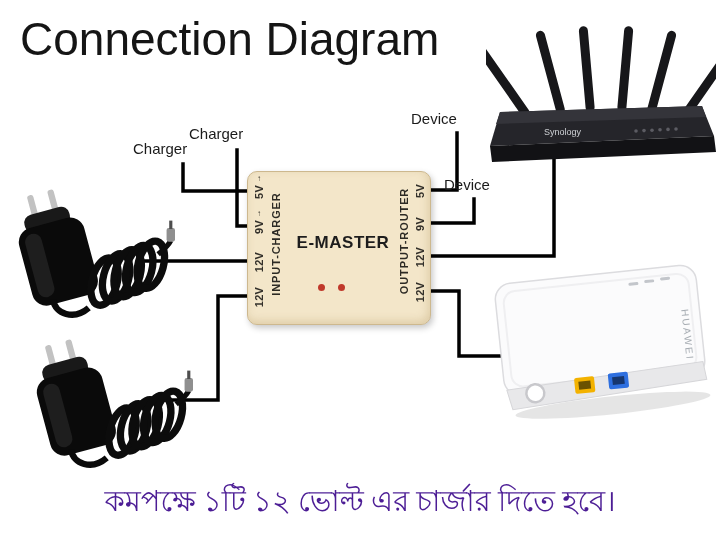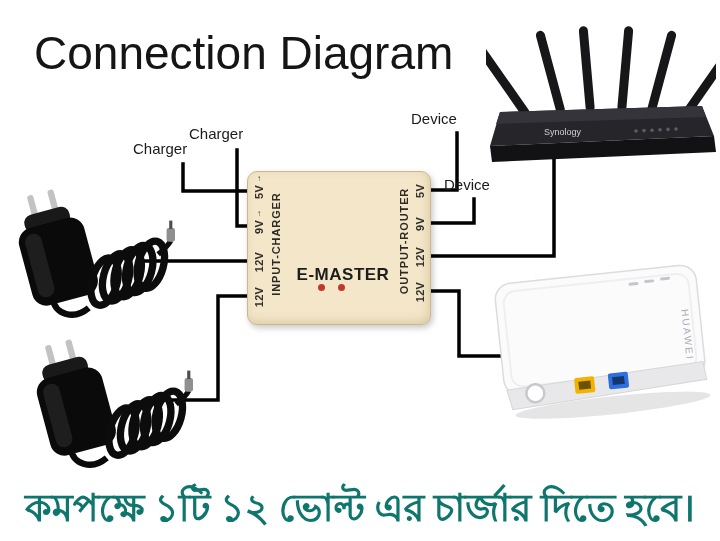--- a/index.html
+++ b/index.html
@@ -1,42 +1,42 @@
 <!DOCTYPE html>
 <html><head>
 <meta charset="utf-8">
 <style>
   html,body{margin:0;padding:0;background:#ffffff;}
   .canvas{position:relative;width:720px;height:541px;background:#ffffff;overflow:hidden;
           font-family:"Liberation Sans",sans-serif;}
-  .title{position:absolute;left:20px;top:12px;margin:14px;font-size:46px;font-weight:400;
+  .title{position:absolute;left:20px;top:12px;margin:0;font-size:46px;font-weight:400;
          color:#151515;letter-spacing:0;}
   .wires{position:absolute;left:0;top:0;width:720px;height:541px;z-index:1;}
   .wire{fill:none;stroke:#000;stroke-width:3.5;stroke-linecap:square;stroke-linejoin:miter;}
   .lbl{position:absolute;width:96px;text-align:left;font-size:15px;color:#1b1b1b;
        transform:translateX(-50%);z-index:3;}
   .charger{position:absolute;width:180px;height:142px;z-index:2;}
   .charger-1{left:4px;top:188px;}
   .charger-2{left:22px;top:338px;}
   .router{position:absolute;left:486px;top:14px;width:230px;height:155px;z-index:2;}
   .modem{position:absolute;left:488px;top:258px;width:228px;height:162px;z-index:2;
          transform:rotate(-6deg);}
   .ebox{position:absolute;left:247px;top:171px;width:182px;height:152px;z-index:4;
         background:#f3e6c9;border:1px solid #cdb88e;border-radius:10px;
         box-shadow:2px 3px 6px rgba(0,0,0,0.22), inset -2px -3px 8px rgba(175,145,90,0.30);}
   .port{position:absolute;transform:translate(-50%,-50%) rotate(-90deg);
         font-size:11px;font-weight:bold;color:#33302a;letter-spacing:.3px;white-space:nowrap;}
   .side-label{position:absolute;transform:translate(-50%,-50%) rotate(-90deg);
         font-size:11px;font-weight:bold;color:#2c2a24;letter-spacing:.9px;white-space:nowrap;}
   .ename{position:absolute;transform:translate(-50%,-50%);font-size:17px;font-weight:bold;
-        color:#1d1d1d;letter-spacing:.5px;white-space:nowrap;margin-top:32px;}
+        color:#1d1d1d;letter-spacing:.5px;white-space:nowrap;}
   .arrow{position:absolute;transform:translate(-50%,-50%);font-size:8px;color:#3a362e;}
   .led{position:absolute;width:7px;height:7px;border-radius:50%;background:#c0392b;}
-  .note{position:absolute;left:0;right:0;top:478px;text-align:center;font-size:38px;
-        font-weight:700;color:#0f766e;font-family:"Liberation Serif",serif;z-index:3;}
+  .note{position:absolute;left:0;right:0;top:478px;text-align:center;font-size:29px;
+        font-weight:400;color:#4c1d95;font-family:"Liberation Serif",serif;z-index:3;}
 </style>
 </head>
 <body>
 
 <div class="canvas">
 
   <h1 class="title">Connection Diagram</h1>
 
   <svg class="wires" viewBox="0 0 720 541">
     <path class="wire" d="M183,164 L183,191 L247,191"></path>

